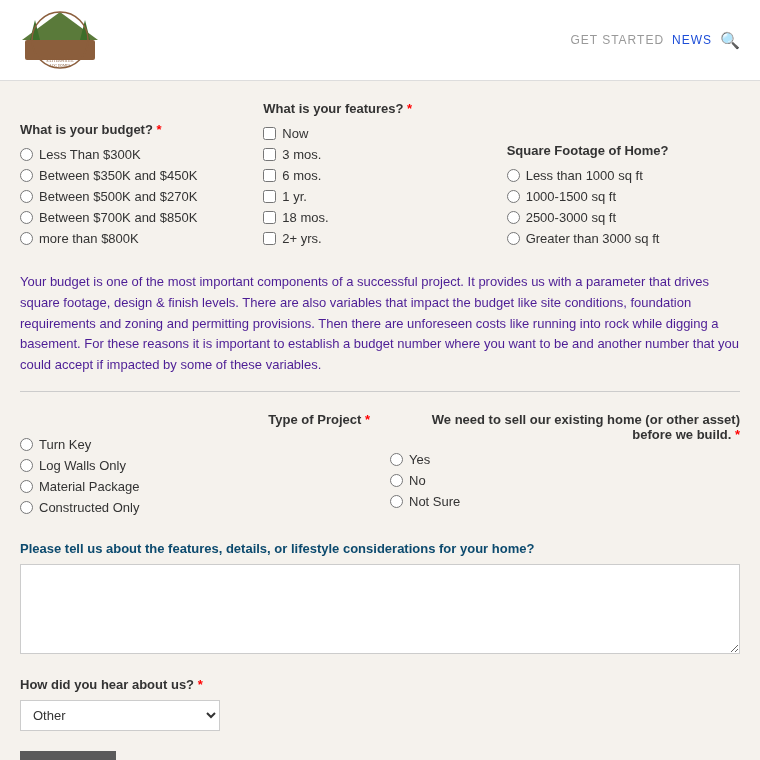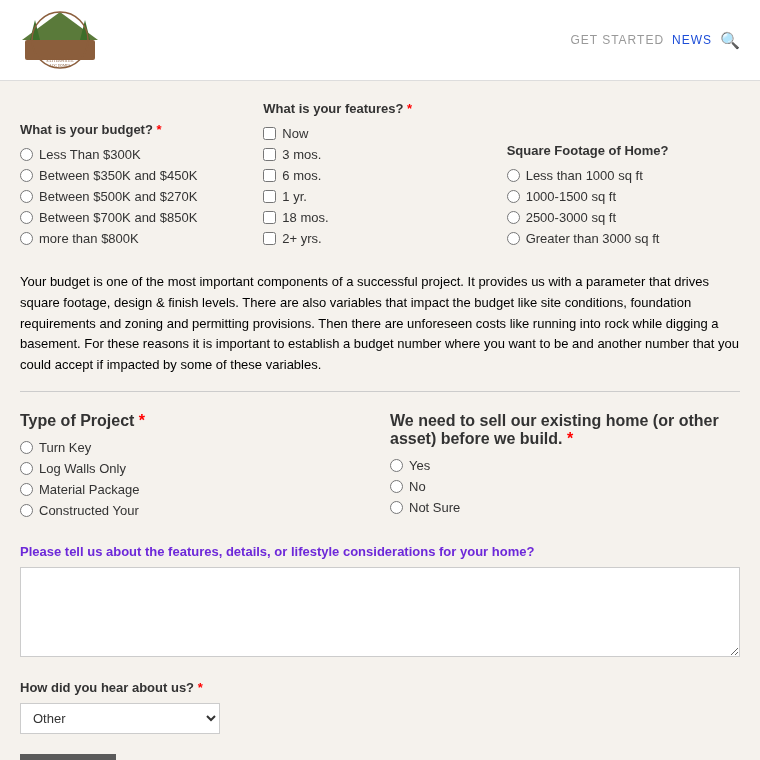--- a/index.html
+++ b/index.html
@@ -76,54 +76,55 @@
       margin-bottom: 6px;
       font-size: 13px;
       color: #333;
     }
     .radio-option input, .checkbox-option input {
       margin-right: 6px;
       accent-color: #666;
     }
     .description-text {
       font-size: 13px;
-      color: #000000;
+      color: #4c1d95;
       line-height: 1.6;
       margin-bottom: 20px;
       padding-bottom: 15px;
       border-bottom: 1px solid #ccc;
     }
     .bottom-questions {
       display: flex;
       gap: 20px;
       margin-bottom: 20px;
     }
     .bottom-left {
       flex: 1;
     }
     .bottom-right {
       flex: 1;
     }
     .section-title {
-      font-size: 16px;
+      font-size: 13px;
       font-weight: bold;
       margin-bottom: 10px;
       color: #333;
+      text-align: right;
     }
     .section-title .required {
       color: red;
     }
     .features-section {
       margin-bottom: 20px;
     }
     .features-section h3 {
       font-size: 13px;
       font-weight: bold;
       margin-bottom: 8px;
-      color: #6d28d9;
+      color: #0c4a6e;
     }
     textarea {
       width: 100%;
       height: 90px;
       border: 1px solid #ccc;
       background: #fff;
       padding: 8px;
       font-size: 13px;
       resize: vertical;
     }
@@ -282,21 +283,21 @@
       <label class="radio-option">
         <input type="radio" name="project" style="">
         <span>Log Walls Only</span>
       </label>
       <label class="radio-option">
         <input type="radio" name="project" style="">
         <span>Material Package</span>
       </label>
       <label class="radio-option">
         <input type="radio" name="project" style="">
-        <span>Constructed Your</span>
+        <span>Constructed Only</span>
       </label>
     </div>
 
     <div class="bottom-right">
       <div class="section-title">
         <span>We need to sell our existing home (or other asset) before we build.</span> <span class="required">*</span>
       </div>
       <label class="radio-option">
         <input type="radio" name="sell" style="">
         <span>Yes</span>

